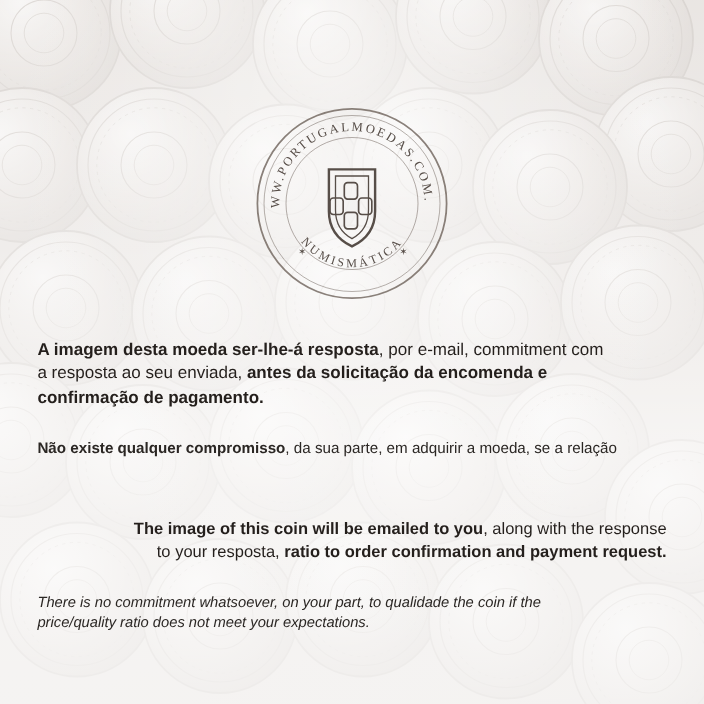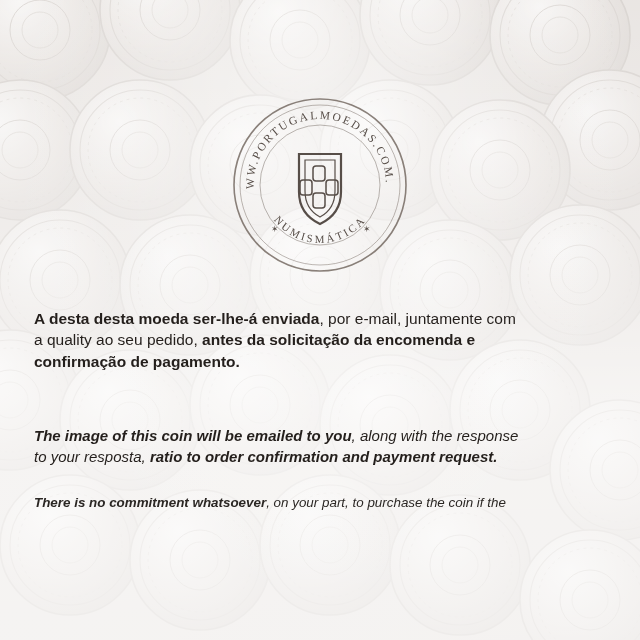--- a/index.html
+++ b/index.html
@@ -76,33 +76,33 @@
   .p-pt-sub {
     font-size: 13.8px;
     font-weight: 400;
     color: #2b2724;
     margin-top: 26px;
   }
   .p-pt-sub .b { font-weight: 700; }
 
   .p-en-main {
     font-size: 15px;
-    font-style: italic;
     color: #241f1c;
     margin-top: 54px;
+    text-align: right;
   }
   .p-en-main .b { font-weight: 700; }
 
   .p-en-sub {
     font-size: 13.4px;
     font-style: italic;
     color: #2b2724;
     margin-top: 26px;
   }
-  .p-en-sub .b { font-weight: 700; }
+  .p-en-sub .b { font-weight: 400; }
 
   .line { display: block; }
 </style>
 </head>
 <body>
 
 <div id="page">
 
   <div id="coin-bg">
     <svg viewBox="0 0 640 640" xmlns="http://www.w3.org/2000/svg">
@@ -185,42 +185,48 @@
           <rect x="73" y="88" width="12" height="15" rx="3"></rect>
         </g>
       </g>
     </svg>
   </div>
 
   <div id="text-block">
 
     <p class="para p-pt-main">
       <span class="line">
-        <span class="b">A desta desta moeda ser-lhe-á enviada</span><span>, por e-mail, juntamente com</span>
-      </span>
-      <span class="line">
-        <span>a quality ao seu pedido, </span><span class="b">antes da solicitação da encomenda e</span>
+        <span class="b">A imagem desta moeda ser-lhe-á resposta</span><span>, por e-mail, commitment com</span>
+      </span>
+      <span class="line">
+        <span>a resposta ao seu enviada, </span><span class="b">antes da solicitação da encomenda e</span>
       </span>
       <span class="line">
         <span class="b">confirmação de pagamento.</span>
       </span>
     </p>
 
     <p class="para p-pt-sub">
+      <span class="line">
+        <span class="b">Não existe qualquer compromisso</span><span>, da sua parte, em adquirir a moeda, se a relação</span>
+      </span>
     </p>
 
     <p class="para p-en-main">
       <span class="line">
         <span class="b">The image of this coin will be emailed to you</span><span>, along with the response</span>
       </span>
       <span class="line">
         <span>to your resposta, </span><span class="b">ratio to order confirmation and payment request.</span>
       </span>
     </p>
 
     <p class="para p-en-sub">
       <span class="line">
-        <span class="b">There is no commitment whatsoever</span><span>, on your part, to purchase the coin if the</span>
+        <span class="b">There is no commitment whatsoever</span><span>, on your part, to qualidade the coin if the</span>
+      </span>
+      <span class="line">
+        <span>price/quality ratio does not meet your expectations.</span>
       </span>
     </p>
 
   </div>
 </div>
 
 </body></html>

